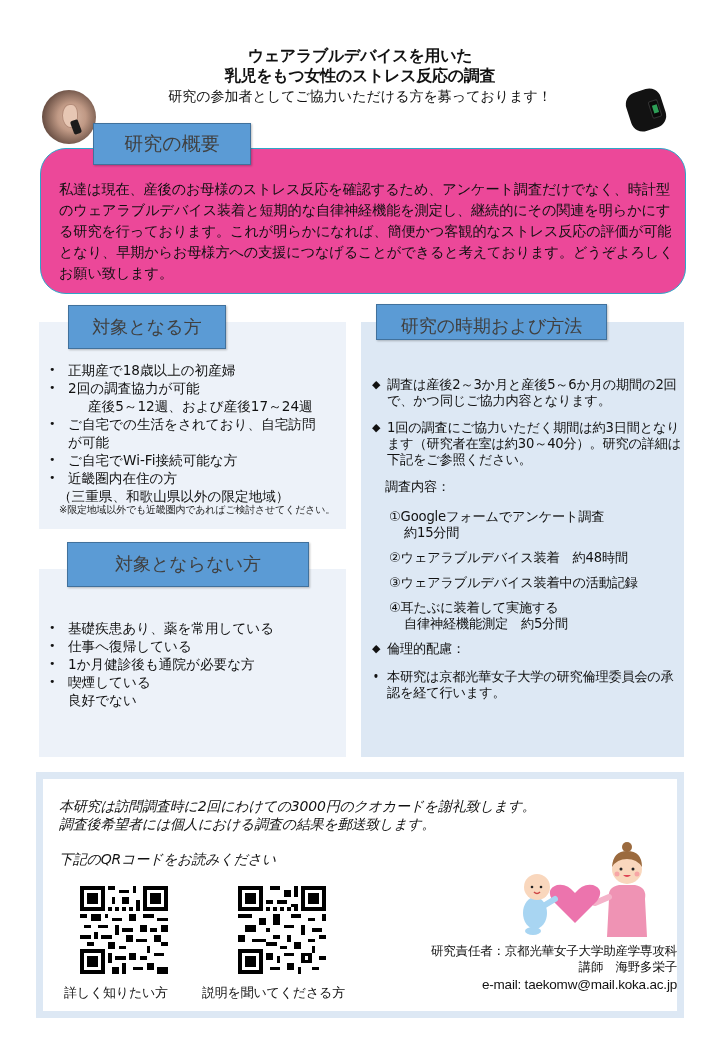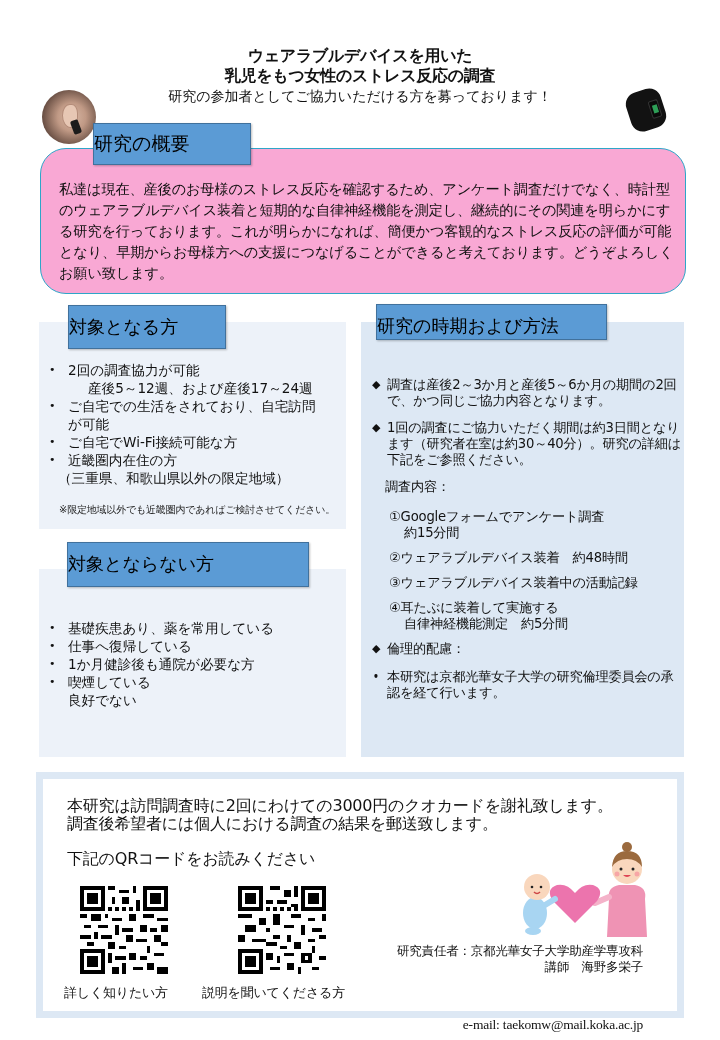--- a/index.html
+++ b/index.html
@@ -13,24 +13,24 @@
   .ear-photo { position: absolute; left: 42px; top: 90px; width: 54px; height: 54px; border-radius: 50%;
     background: radial-gradient(circle at 55% 50%, #d9b9a6 0%, #c09985 35%, #6f5448 70%, #3b2c26 100%); overflow: hidden; }
   .ear-photo .ear { position: absolute; left: 20px; top: 14px; width: 16px; height: 24px; border-radius: 50% 40% 45% 55%; background: #e7c7b4; border: 1px solid #b48c79; }
   .ear-photo .sensor { position: absolute; left: 30px; top: 30px; width: 8px; height: 14px; background: #1b1b1b; border-radius: 2px; transform: rotate(-20deg); }
 
   .watch { position: absolute; left: 622px; top: 82px; width: 48px; height: 56px; }
   .watch .band { position: absolute; left: 6px; top: 8px; width: 36px; height: 40px; border-radius: 12px; background: #121212; transform: rotate(-18deg); }
   .watch .screen { position: absolute; left: 28px; top: 18px; width: 10px; height: 18px; background: #0a0a0a; border: 1px solid #333; border-radius: 2px; transform: rotate(-18deg); }
   .watch .screen::after { content: ""; position: absolute; left: 2px; top: 4px; width: 5px; height: 8px; background: #37c46a; opacity: .8; }
 
-  .tab-label { position: absolute; background: #5b9bd5; border: 1px solid #41719c; color: #000000; 
+  .tab-label { position: absolute; background: #5b9bd5; border: 1px solid #41719c; color: #404040; text-align: center;
     font-family: Liberation Sans, sans-serif; box-shadow: 1px 1px 2px rgba(0,0,0,0.25); z-index: 3; }
 
-  .overview-box { position: absolute; left: 40px; top: 148px; width: 646px; height: 146px; background: #f9a8d4;
+  .overview-box { position: absolute; left: 40px; top: 148px; width: 646px; height: 146px; background: #ec4899;
     border: 1.5px solid #2ea6c8; border-radius: 26px; padding: 30px 0 0 18px; }
   .overview-text { font-size: 14.2px; line-height: 21px; letter-spacing: -0.15px; width: 622px; }
   .tab-overview { left: 93px; top: 123px; width: 158px; height: 42px; font-size: 19px; line-height: 40px; }
 
   .panel { position: absolute; background: #edf2f9; }
   .panel-target { left: 39px; top: 322px; width: 307px; height: 207px; }
   .panel-nontarget { left: 39px; top: 569px; width: 307px; height: 188px; }
   .panel-method { left: 361px; top: 322px; width: 323px; height: 435px; background: #dde8f4; }
 
   .tab-target { left: 68px; top: 305px; width: 158px; height: 44px; font-size: 18px; line-height: 42px; }
@@ -55,38 +55,38 @@
   .m-item { position: relative; padding-left: 16px; margin-bottom: 11px; }
   .m-item .diamond { position: absolute; left: 1px; top: 0; font-size: 11px; }
   .m-label { padding-left: 14px; margin: 6px 0 14px; }
   .m-sub { padding-left: 18px; margin-bottom: 9px; }
   .m-sub .l2 { padding-left: 15px; }
   .m-dot { position: relative; padding-left: 16px; margin-bottom: 12px; }
   .m-dot .dot { position: absolute; left: 2px; top: 0; font-size: 10px; }
 
   .bottom-box { position: absolute; left: 36px; top: 772px; width: 648px; height: 246px; background: #fff;
     border: 7px solid #dde8f4; }
-  .b-text { position: absolute; left: 24px; font-size: 16px; line-height: 18px; letter-spacing: -0.2px; }
+  .b-text { position: absolute; left: 16px; font-size: 14px; line-height: 18px; letter-spacing: -0.2px; font-style: italic; }
   .b-line1 { top: 18px; }
   .b-line2 { top: 36px; }
   .b-line3 { top: 71px; }
 
   .qr { position: absolute; width: 88px; height: 88px; background: #fff; }
   .qr1 { left: 37px; top: 107px; }
   .qr2 { left: 195px; top: 107px; }
   .qr-caption { position: absolute; top: 205px; font-size: 13px; letter-spacing: -0.2px; }
   .qr-cap1 { left: 21px; }
   .qr-cap2 { left: 159px; }
 
   .illustration { position: absolute; left: 470px; top: 58px; width: 140px; height: 100px; }
 
-  .pi { position: absolute; right: 34px; text-align: center; font-size: 12.5px; letter-spacing: -0.2px; }
+  .pi { position: absolute; right: 0; text-align: center; font-size: 12.5px; letter-spacing: -0.2px; }
   .pi1 { top: 164px; }
   .pi2 { top: 180px; }
-  .pi3 { top: 198px; font-family: Liberation Serif, serif; font-size: 13.5px; margin-top: 40px; }
+  .pi3 { top: 198px; font-family: Liberation Sans, sans-serif; font-size: 13.5px; }
 </style>
 </head>
 <body>
 
 <div class="title-block">
   <div class="title-line">ウェアラブルデバイスを用いた</div>
   <div class="title-line">乳児をもつ女性のストレス反応の調査</div>
   <div class="subtitle">研究の参加者としてご協力いただける方を募っております！</div>
 </div>
 
@@ -101,20 +101,21 @@
 </div>
 
 <div class="overview-box">
   <p class="overview-text">私達は現在、産後のお母様のストレス反応を確認するため、アンケート調査だけでなく、時計型のウェアラブルデバイス装着と短期的な自律神経機能を測定し、継続的にその関連を明らかにする研究を行っております。これが明らかになれば、簡便かつ客観的なストレス反応の評価が可能となり、早期からお母様方への支援につなげることができると考えております。どうぞよろしくお願い致します。</p>
 </div>
 <div class="tab-label tab-overview">研究の概要</div>
 
 <div class="panel panel-target"></div>
 <div class="tab-label tab-target">対象となる方</div>
 <ul class="bullets target-list">
+  <li>正期産で18歳以上の初産婦</li>
   <li>2回の調査協力が可能</li>
   <li class="indent">産後5～12週、および産後17～24週</li>
   <li>ご自宅での生活をされており、自宅訪問</li>
   <li class="cont">が可能</li>
   <li>ご自宅でWi-Fi接続可能な方</li>
   <li>近畿圏内在住の方</li>
   <li class="paren">（三重県、和歌山県以外の限定地域）</li>
 </ul>
 <div class="note">※限定地域以外でも近畿圏内であればご検討させてください。</div>
 

